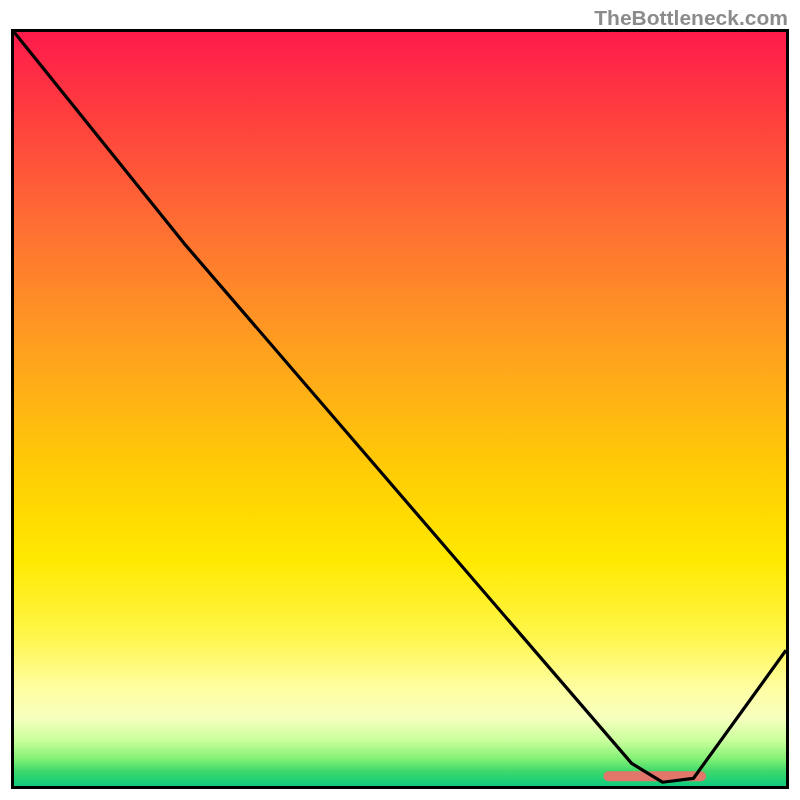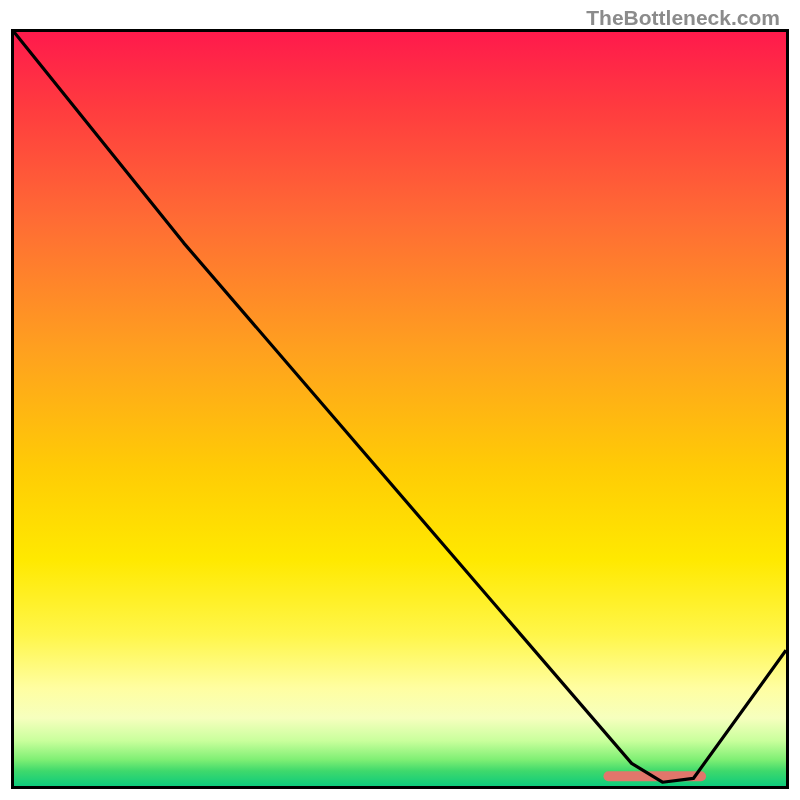--- a/index.html
+++ b/index.html
@@ -44,21 +44,21 @@
   .line-svg {
     position: absolute;
     left: 0;
     top: 0;
     width: 100%;
     height: 100%;
   }
   .watermark {
     position: absolute;
     top: 6px;
-    right: 20px;
+    right: 12px;
     font-family: Arial, Helvetica, sans-serif;
     font-size: 21px;
     font-weight: bold;
     color: #8b8b8b;
     text-align: right;
   }
 </style>
 </head>
 <body>
 

